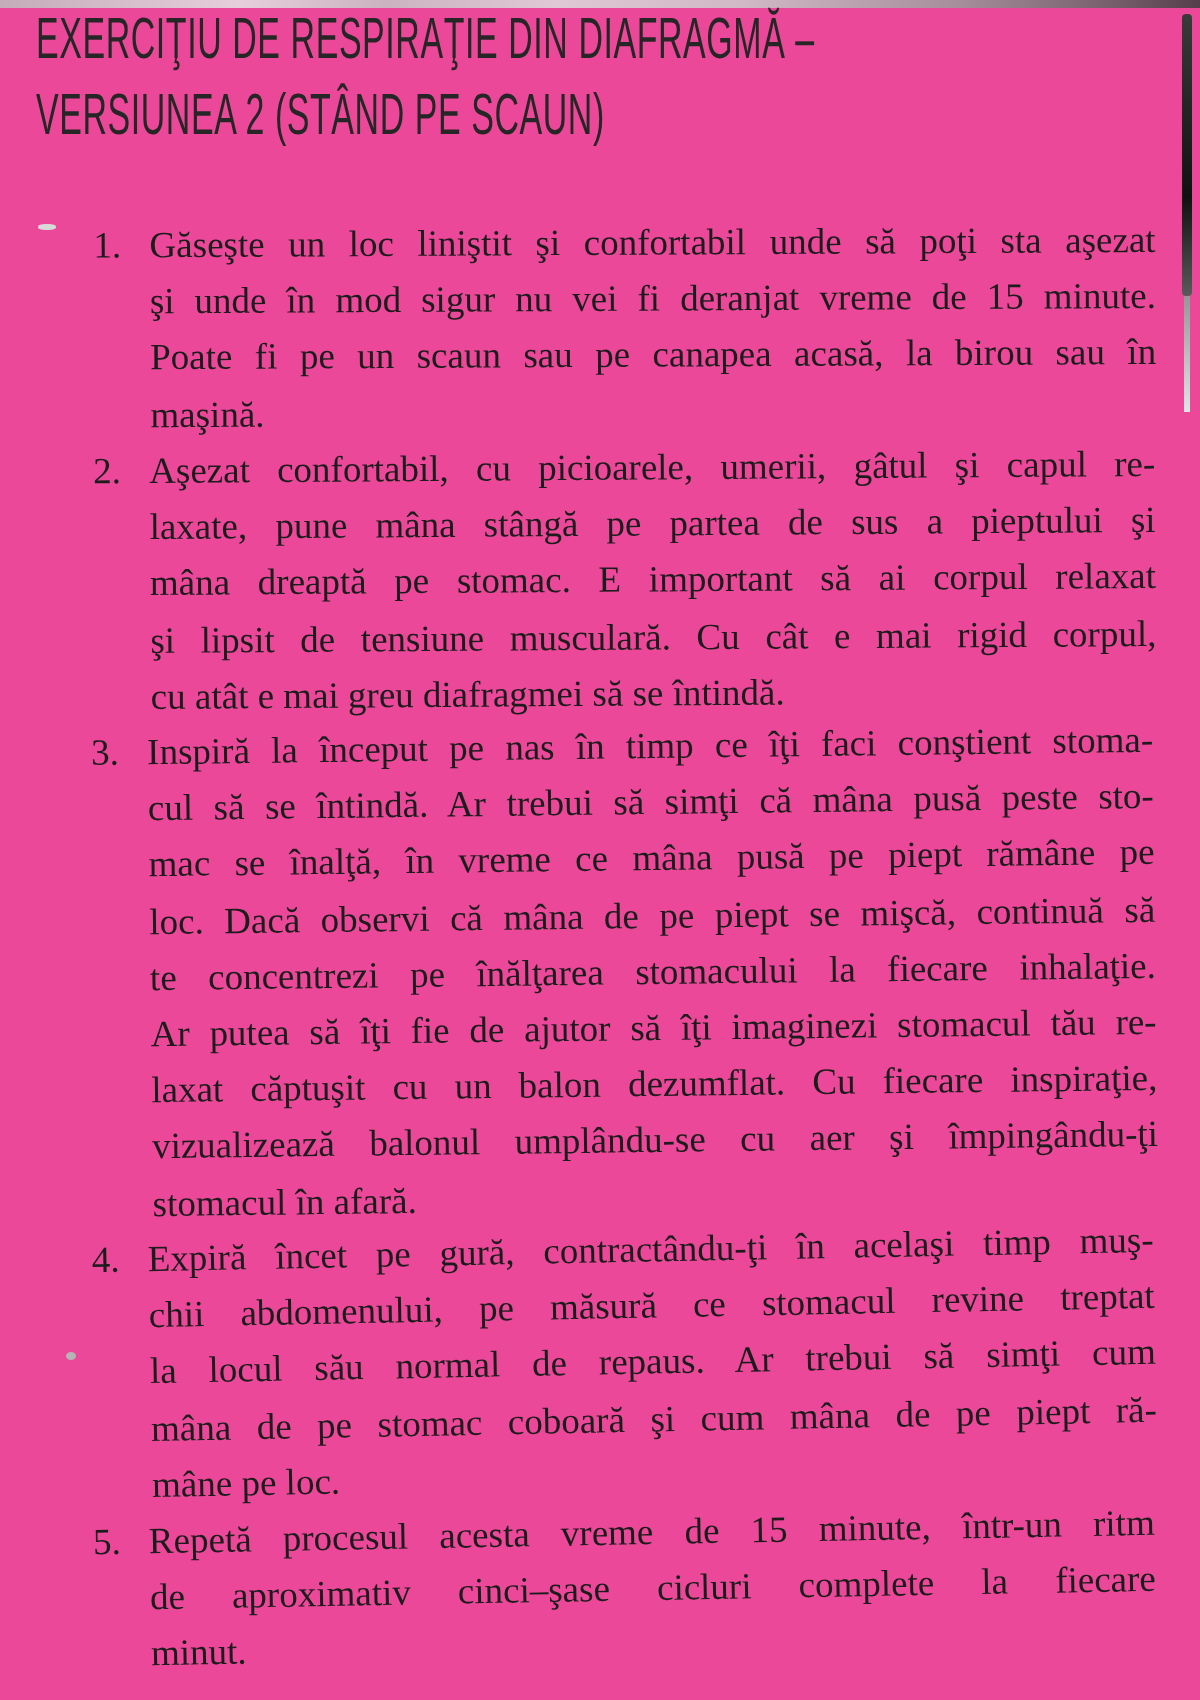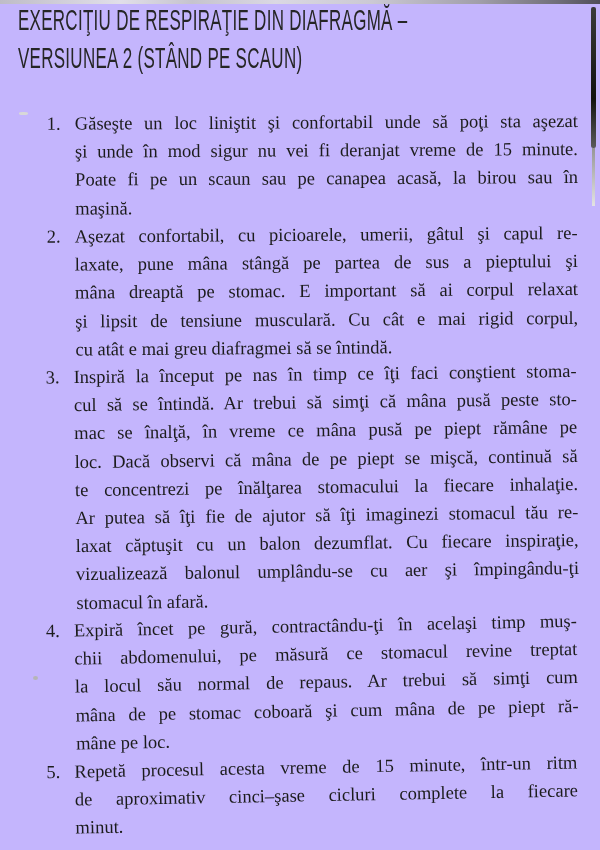--- a/index.html
+++ b/index.html
@@ -4,21 +4,21 @@
 <style>
   html, body {
     margin: 0; padding: 0;
     width: 600px; height: 850px;
     overflow: hidden;
     background: #ffffff;
   }
   .page {
     position: relative;
     width: 600px; height: 850px;
-    background: #c4b5fd;
+    background: #ec4899;
     overflow: hidden;
     font-family: "Liberation Serif", serif;
     color: #1c1c1c;
   }
 
   
   .top-edge {
     position: absolute; left: 0; top: 0;
     width: 600px; height: 4px;
     background: linear-gradient(90deg,

